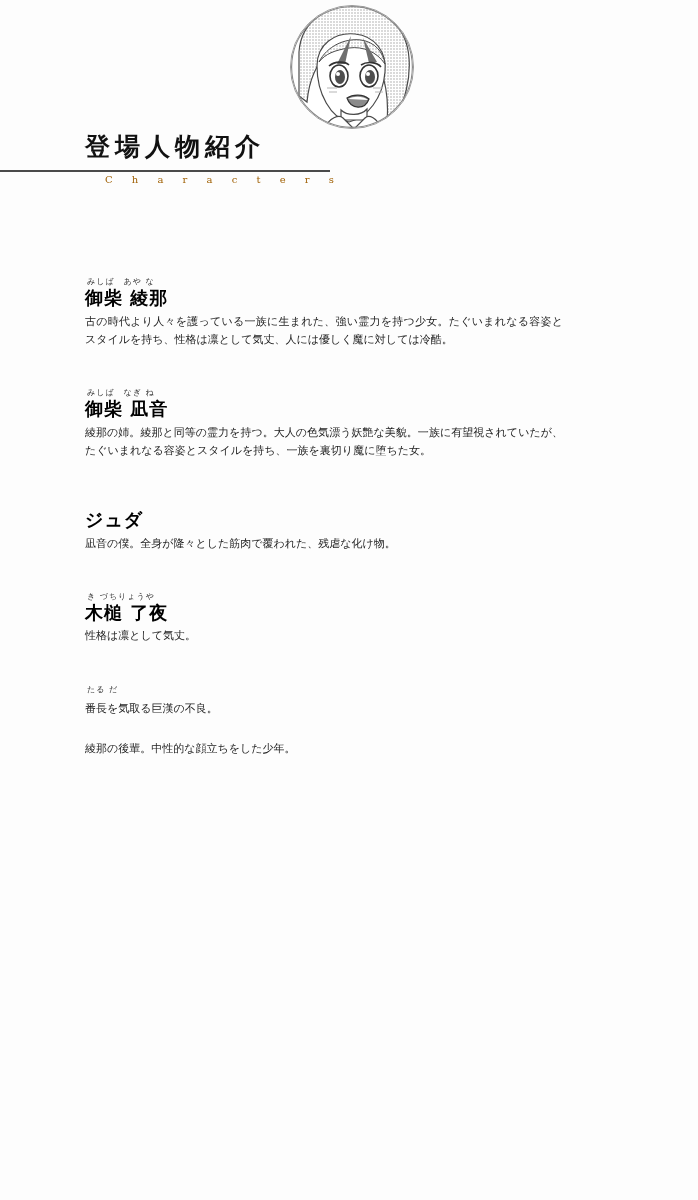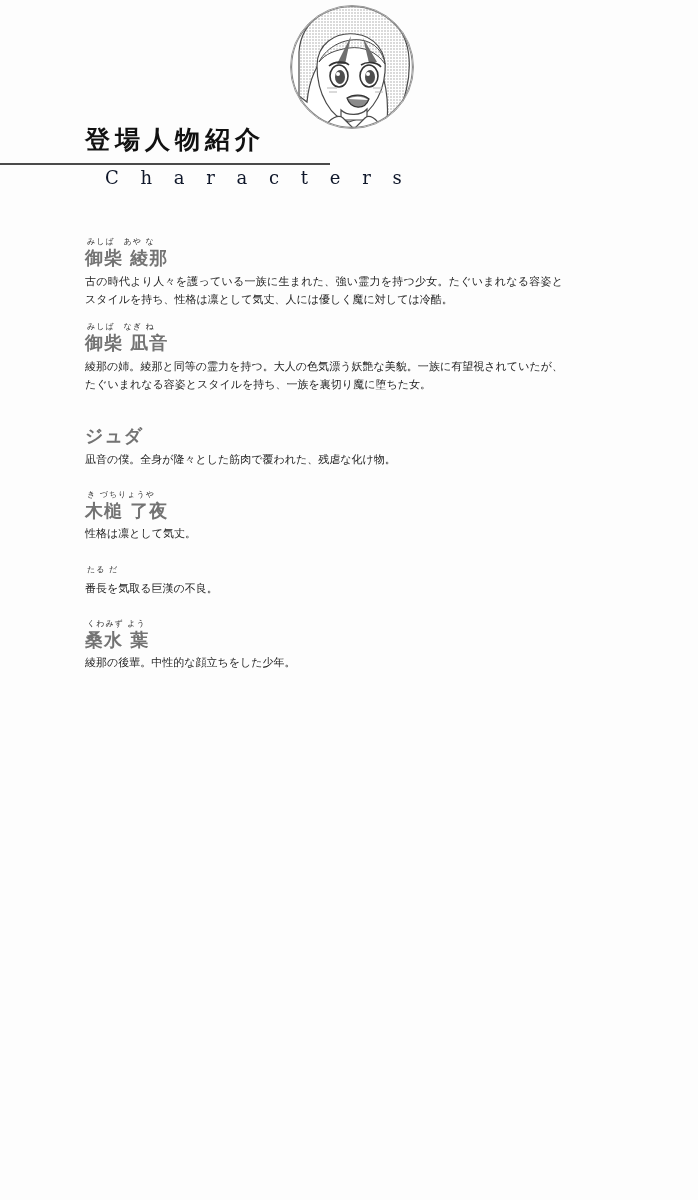--- a/index.html
+++ b/index.html
@@ -20,21 +20,21 @@
     position: relative;
     width: 698px;
     height: 1200px;
     background: #fdfdfd;
   }
 
   
   .header {
     position: absolute;
     left: 0;
-    top: 95px;
+    top: 102px;
     width: 560px;
     height: 130px;
   }
   .header-rule {
     position: absolute;
     left: 0;
     top: 68px;
     width: 330px;
     height: 2px;
     background: #4a4a4a;
@@ -47,23 +47,23 @@
     font-weight: bold;
     letter-spacing: 5px;
     color: #111;
     line-height: 1;
     white-space: nowrap;
   }
   .header-subtitle {
     position: absolute;
     left: 105px;
     top: 72px;
-    font-size: 18px;
+    font-size: 10px;
     letter-spacing: 8px;
-    color: #0f172a;
+    color: #a16207;
     font-family: "DejaVu Serif", "Liberation Serif", serif;
     white-space: nowrap;
     text-align: center;
   }
 
   
   .portrait {
     position: absolute;
     left: 290px;
     top: 5px;
@@ -82,35 +82,36 @@
     left: 85px;
     top: 238px;
     width: 478px;
   }
   .character {
     margin-bottom: 14px;
   }
   .char-name-block {
     position: relative;
     margin-bottom: 4px;
+    margin-top: 40px;
   }
   .char-ruby {
     font-size: 8px;
     letter-spacing: 1px;
     color: #333;
     line-height: 1;
     height: 10px;
     margin-left: 2px;
     white-space: nowrap;
   }
   .char-name {
     font-size: 18px;
     font-weight: bold;
     letter-spacing: 1px;
-    color: #737373;
+    color: #000000;
     line-height: 1.15;
     white-space: nowrap;
   }
   .char-desc {
     font-size: 11px;
     line-height: 1.65;
     color: #1d1d1d;
     text-align: justify;
     margin-top: 3px;
   }
@@ -207,21 +208,17 @@
     </div>
 
     <div class="character char--spaced">
       <div class="char-name-block">
         <div class="char-ruby">たる だ</div>
       </div>
       <div class="char-desc">番長を気取る巨漢の不良。</div>
     </div>
 
     <div class="character char--spaced">
-      <div class="char-name-block">
-        <div class="char-ruby">くわみず よう</div>
-        <div class="char-name">桑水 葉</div>
-      </div>
       <div class="char-desc">綾那の後輩。中性的な顔立ちをした少年。</div>
     </div>
 
   </div>
 </div>
 
 </body></html>

